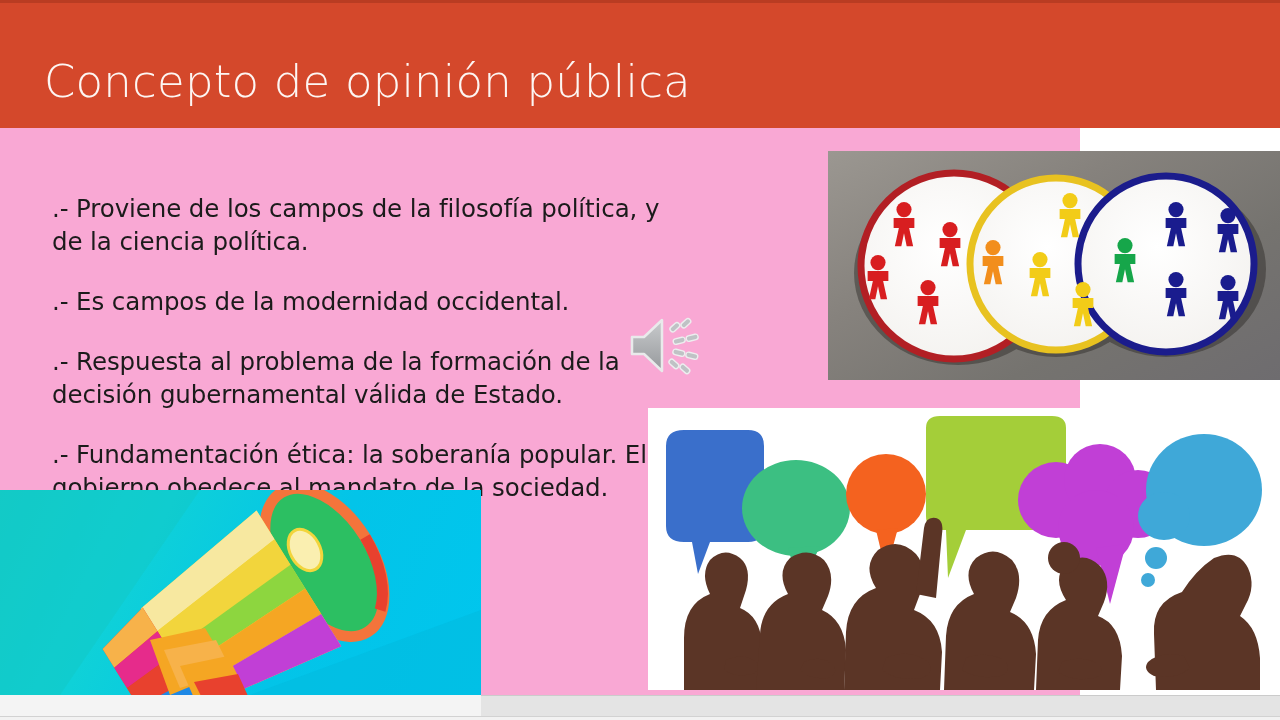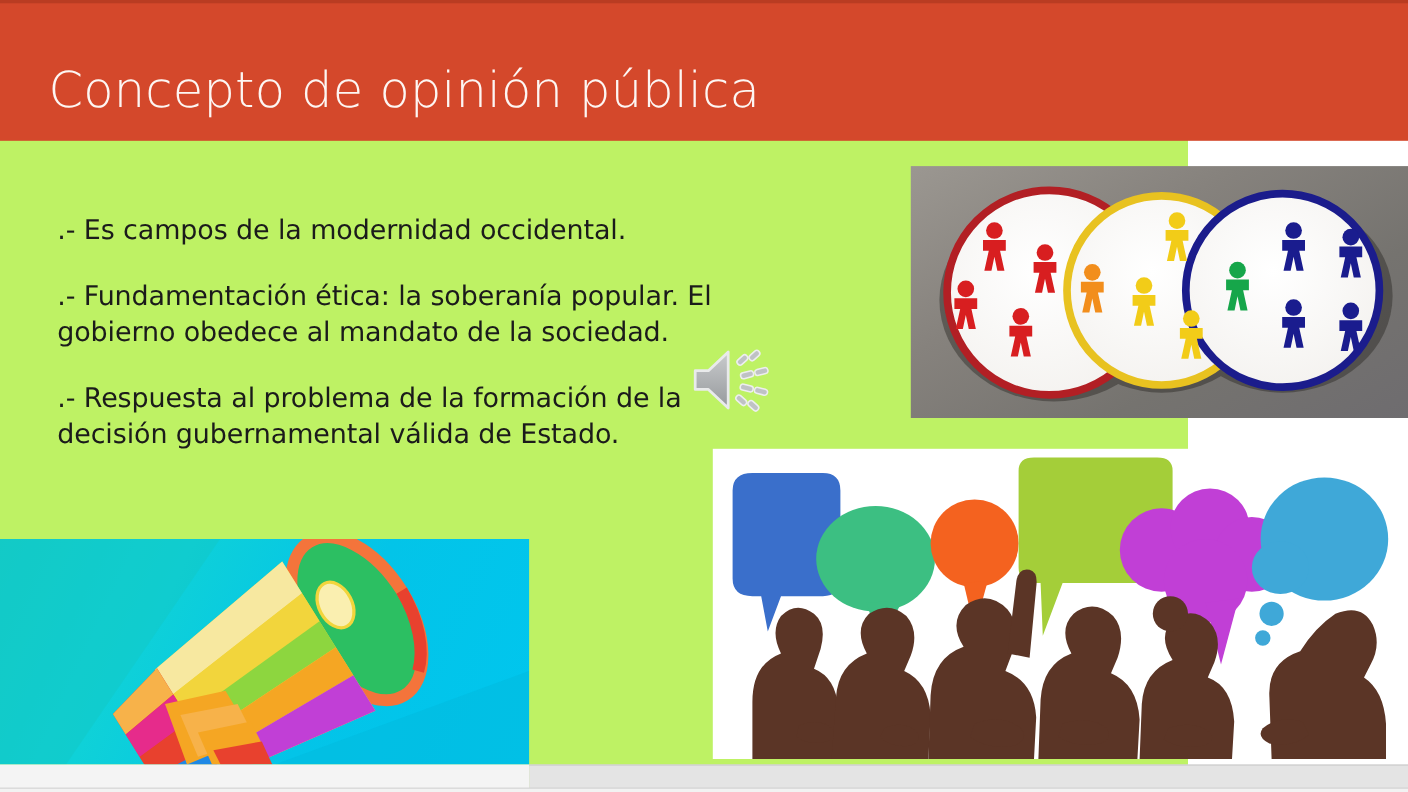--- a/index.html
+++ b/index.html
@@ -5,21 +5,21 @@
   * { margin:0; padding:0; box-sizing:border-box; }
   html, body {
     width:1280px; height:720px;
     background:#ffffff;
     font-family:"Liberation Sans", sans-serif;
     overflow:hidden;
   }
   .slide {
     position:relative;
     width:1080px; height:720px;
-    background:#bef264;
+    background:#f9a8d4;
   }
 
   
   .title-band {
     position:absolute; left:0; top:0;
     width:1280px; height:128px;
     background:#D4482B;
     border-top:3px solid #B93C22;
   }
   .title-text {
@@ -100,23 +100,24 @@
 </head>
 <body>
 
 <div class="slide">
 
   <div class="title-band">
     <div class="title-text">Concepto de opinión pública</div>
   </div>
 
   <div class="body-text">
+    <div class="bullet">.- Proviene de los campos de la filosofía política, y de la ciencia política.</div>
     <div class="bullet">.- Es campos de la modernidad occidental.</div>
+    <div class="bullet">.- Respuesta al problema de la formación de la decisión gubernamental válida de Estado.</div>
     <div class="bullet">.- Fundamentación ética: la soberanía popular. El gobierno obedece al mandato de la sociedad.</div>
-    <div class="bullet">.- Respuesta al problema de la formación de la decisión gubernamental válida de Estado.</div>
   </div>
 
   <div class="audio-icon">
     <svg width="72" height="62" viewBox="0 0 72 62">
       <defs>
         <linearGradient id="spkg" x1="0" y1="0" x2="0" y2="1">
           <stop offset="0%" stop-color="#C9CBCD"></stop>
           <stop offset="100%" stop-color="#96999C"></stop>
         </linearGradient>
       </defs>

